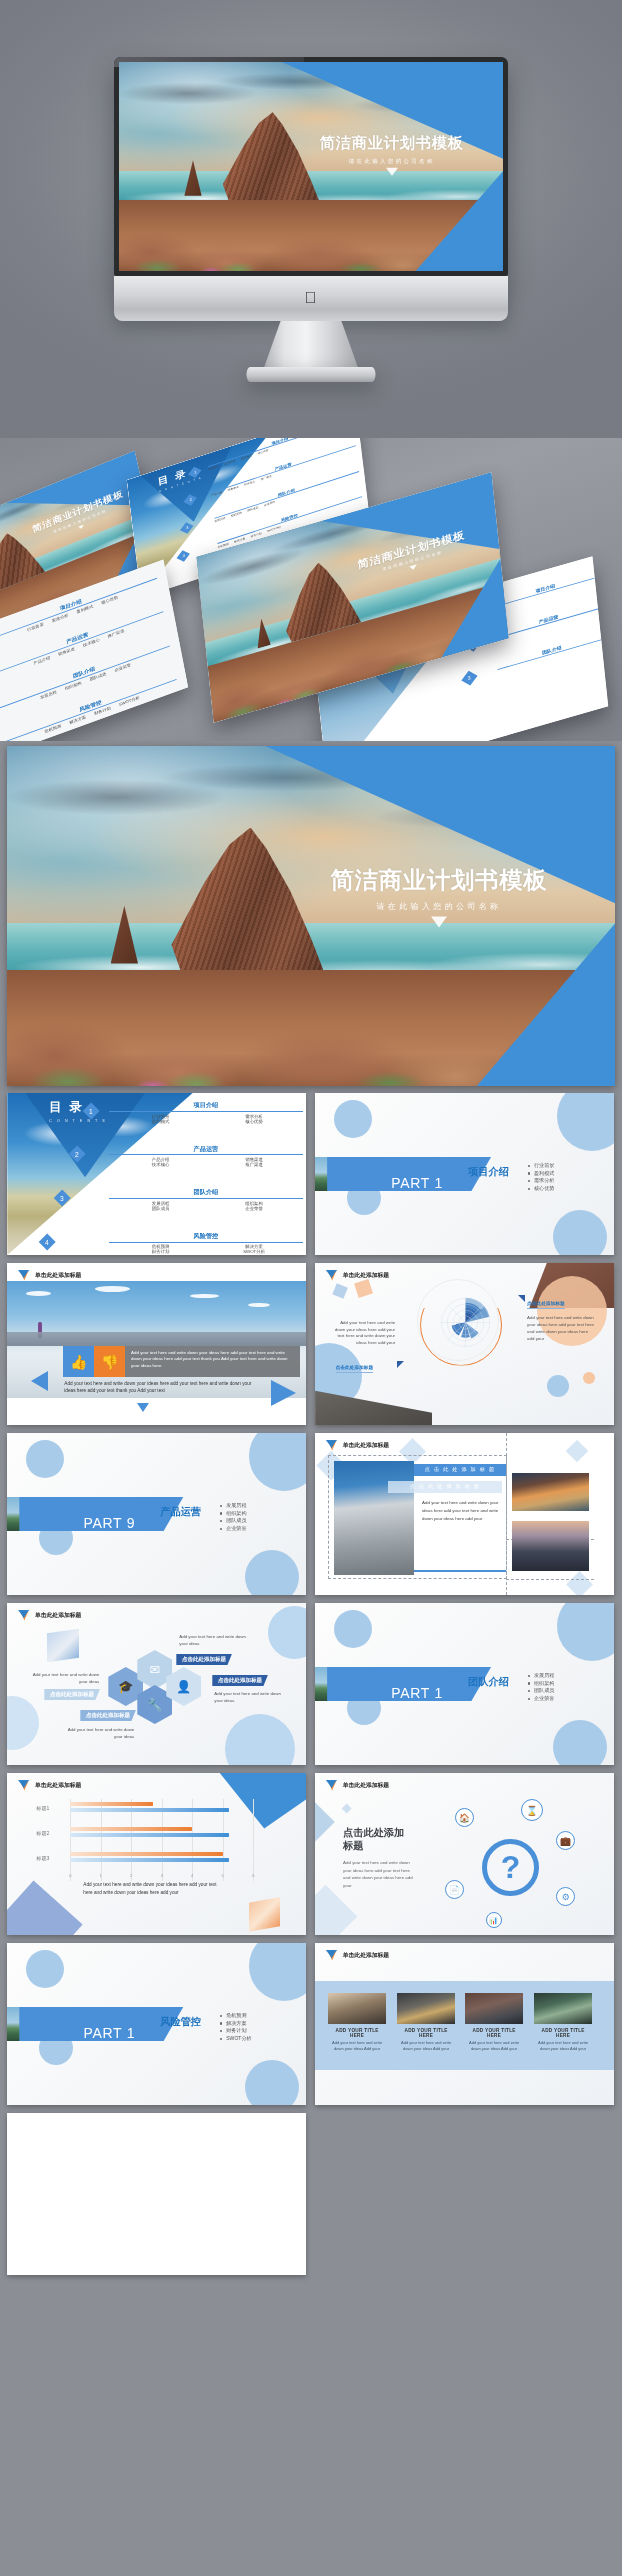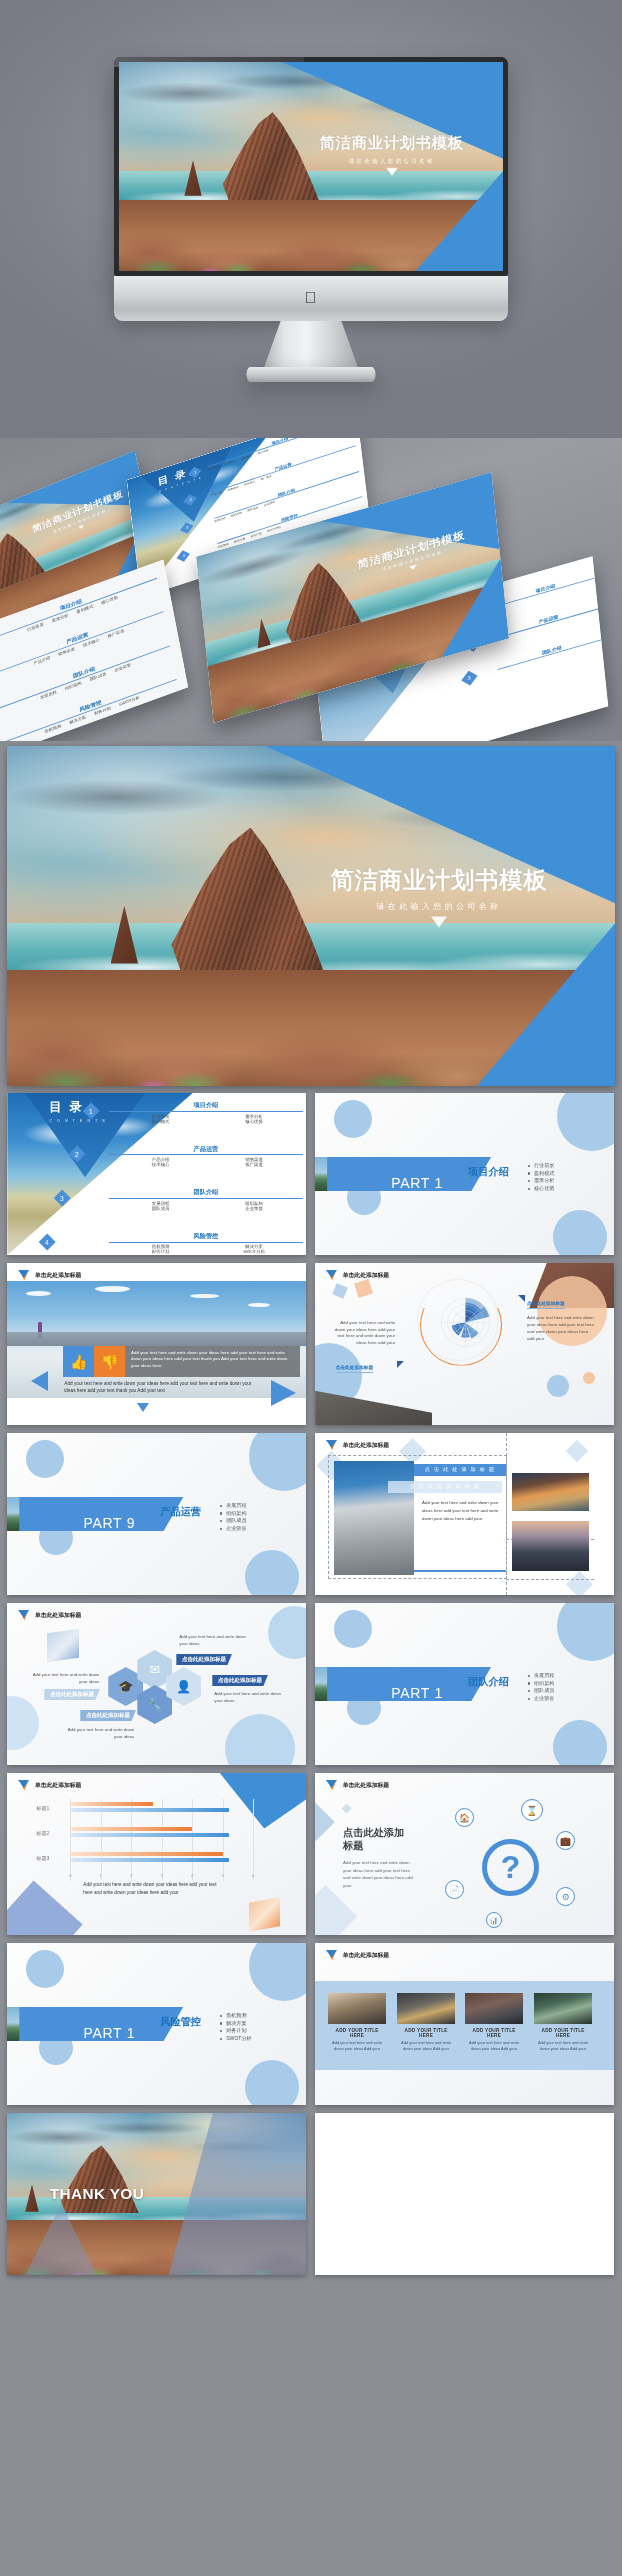--- a/index.html
+++ b/index.html
@@ -1001,30 +1001,18 @@
         </div>
         <div class="gal-item" style="left:219px;top:50px;">
           <div class="gal-img" style="background:linear-gradient(165deg,#2a3a33 0%,#4a6b58 35%,#8fae92 58%,#23302b 100%);"></div>
           <div class="gal-t">ADD YOUR TITLE HERE</div>
           <div class="gal-p">Add your text here and write down your ideas Add your</div>
         </div>
       </div>
     </div>
 
     <div class="grow">
-      <div class="thumb">
-        <div class="cover-art">
-          <div class="sky"></div>
-          <div class="sea"></div>
-          <div class="peak" style="left:18%;top:20%;width:26%;height:42%;"></div>
-          <div class="spire" style="left:6%;top:44%;"></div>
-          <div class="rocks"></div>
-          <div class="ty-overlay"></div>
-          <div class="ty-tri"></div>
-          <div class="ty-text" style="font-size:15.3px;">THANK YOU</div>
-        </div>
-      </div>
       <div class="thumb blank"></div>
     </div>
 
   </div>
 </div>
 
 
 </body></html>

